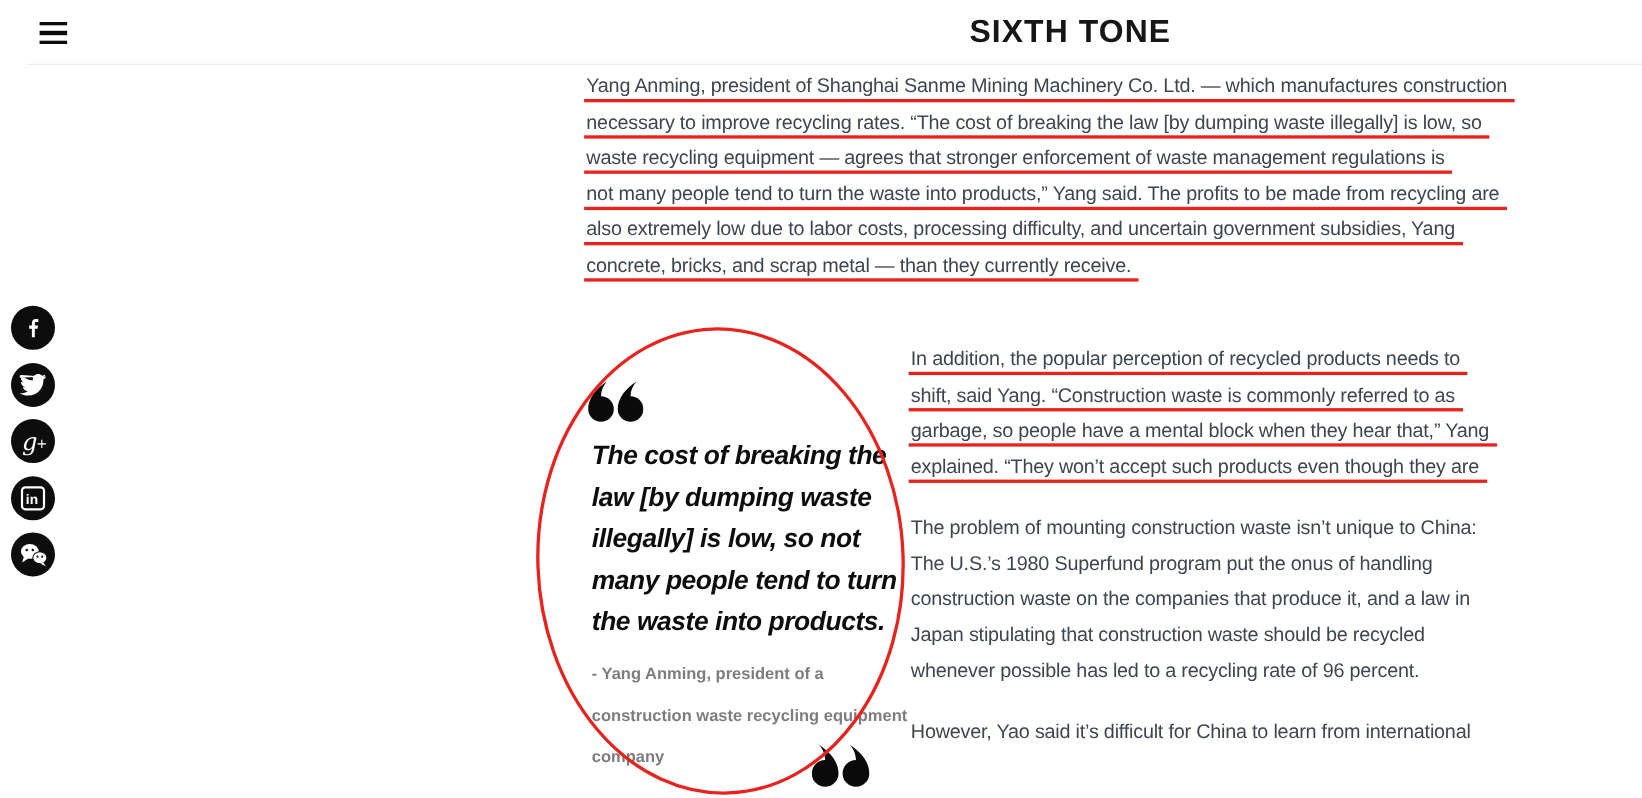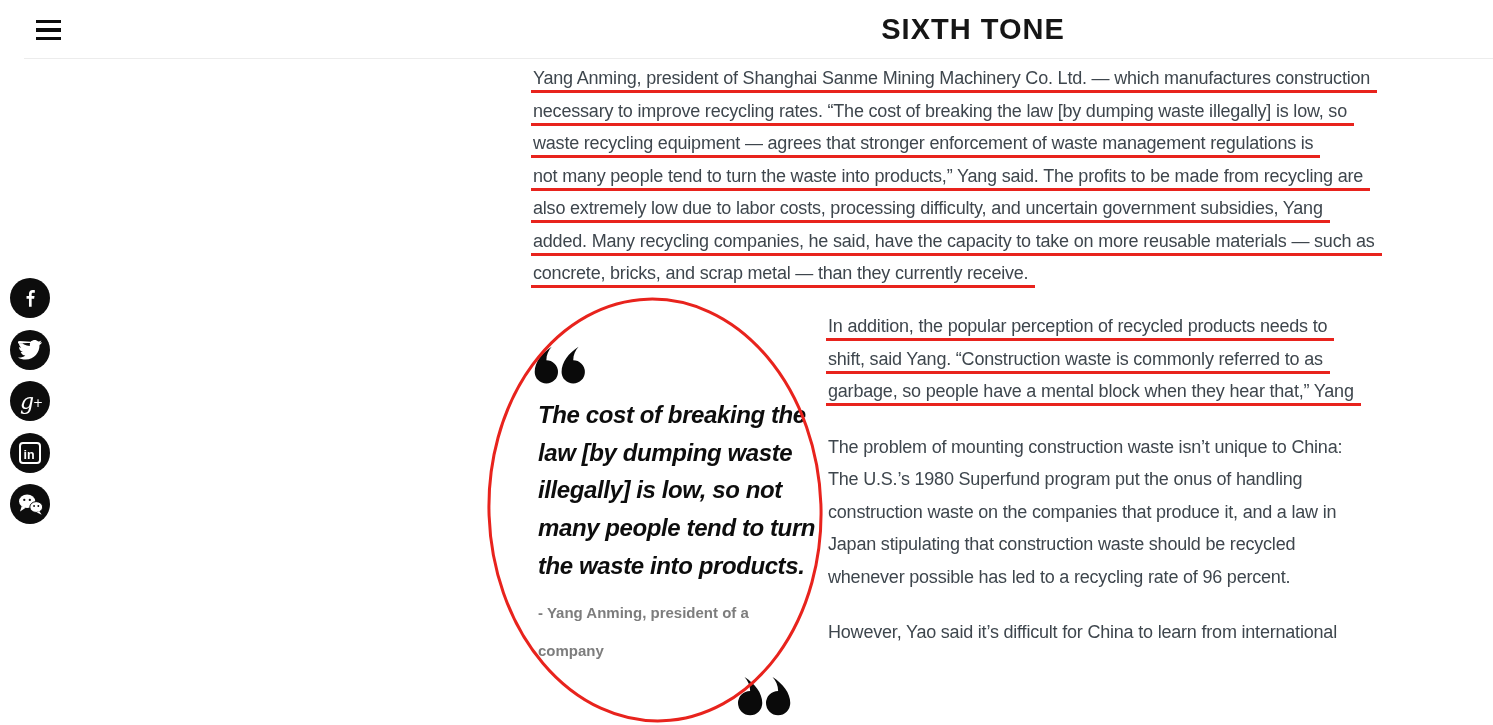--- a/index.html
+++ b/index.html
@@ -151,55 +151,56 @@
 </nav>
 
 <main class="article">
 
   <div class="para underlined">
       <div class="bodyline">Yang Anming, president of Shanghai Sanme Mining Machinery Co. Ltd. — which manufactures construction</div>
       <div class="bodyline">necessary to improve recycling rates. “The cost of breaking the law [by dumping waste illegally] is low, so</div>
       <div class="bodyline">waste recycling equipment — agrees that stronger enforcement of waste management regulations is</div>
       <div class="bodyline">not many people tend to turn the waste into products,” Yang said. The profits to be made from recycling are</div>
       <div class="bodyline">also extremely low due to labor costs, processing difficulty, and uncertain government subsidies, Yang</div>
-      <div class="bodyline">added. Many recycling companies, he said, have the capacity to take on more reusable materials — such as</div>
       <div class="bodyline">concrete, bricks, and scrap metal — than they currently receive.</div>
     </div>
 
   <aside class="pullquote">
     <svg class="pq-open-quote" width="54" height="43" viewBox="0 0 60 48">
       <g fill="#0a0a0a">
         <path d="M23 2 C12 9 4 19 4 30 a13 13 0 1 0 13 -13 c0 -6 2.5 -11 6 -15 z"></path>
         <path transform="translate(30,0)" d="M23 2 C12 9 4 19 4 30 a13 13 0 1 0 13 -13 c0 -6 2.5 -11 6 -15 z"></path>
       </g>
     </svg>
     <div class="pq-lines">
         <div class="bodyline">The cost of breaking the</div>
         <div class="bodyline">law [by dumping waste</div>
         <div class="bodyline">illegally] is low, so not</div>
         <div class="bodyline">many people tend to turn</div>
         <div class="bodyline">the waste into products.</div>
       </div>
     <div class="pq-attr">
         <div class="bodyline">- Yang Anming, president of a</div>
+        <div class="bodyline">construction waste recycling equipment</div>
         <div class="bodyline">company</div>
       </div>
     <svg class="pq-close-quote" width="56" height="45" viewBox="0 0 60 48">
       <g fill="#0a0a0a" transform="scale(-1,1) translate(-60,0)">
         <path d="M23 2 C12 9 4 19 4 30 a13 13 0 1 0 13 -13 c0 -6 2.5 -11 6 -15 z"></path>
         <path transform="translate(30,0)" d="M23 2 C12 9 4 19 4 30 a13 13 0 1 0 13 -13 c0 -6 2.5 -11 6 -15 z"></path>
       </g>
     </svg>
   </aside>
 
   <div class="right-col">
     <div class="para underlined">
         <div class="bodyline">In addition, the popular perception of recycled products needs to</div>
         <div class="bodyline">shift, said Yang. “Construction waste is commonly referred to as</div>
         <div class="bodyline">garbage, so people have a mental block when they hear that,” Yang</div>
+        <div class="bodyline">explained. “They won’t accept such products even though they are</div>
       </div>
     <div class="para">
         <div class="bodyline">The problem of mounting construction waste isn’t unique to China:</div>
         <div class="bodyline">The U.S.’s 1980 Superfund program put the onus of handling</div>
         <div class="bodyline">construction waste on the companies that produce it, and a law in</div>
         <div class="bodyline">Japan stipulating that construction waste should be recycled</div>
         <div class="bodyline">whenever possible has led to a recycling rate of 96 percent.</div>
       </div>
     <div class="para">
         <div class="bodyline">However, Yao said it’s difficult for China to learn from international</div>

